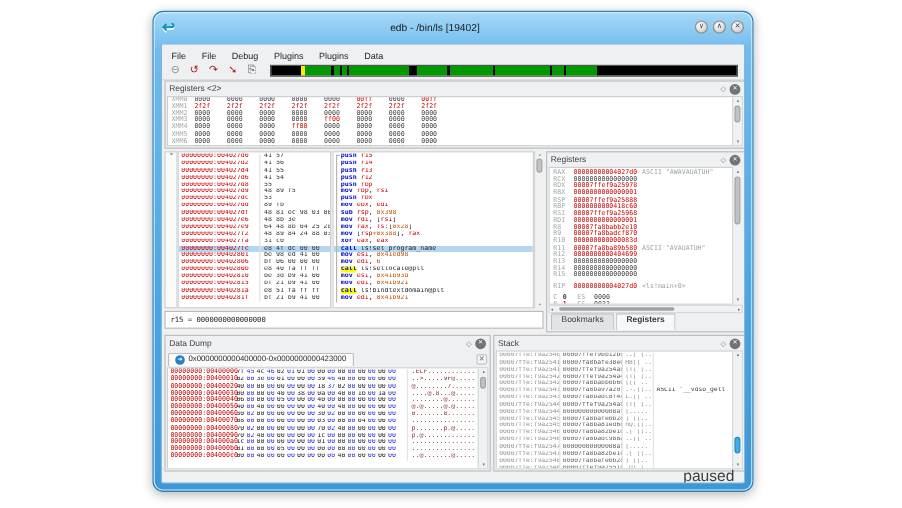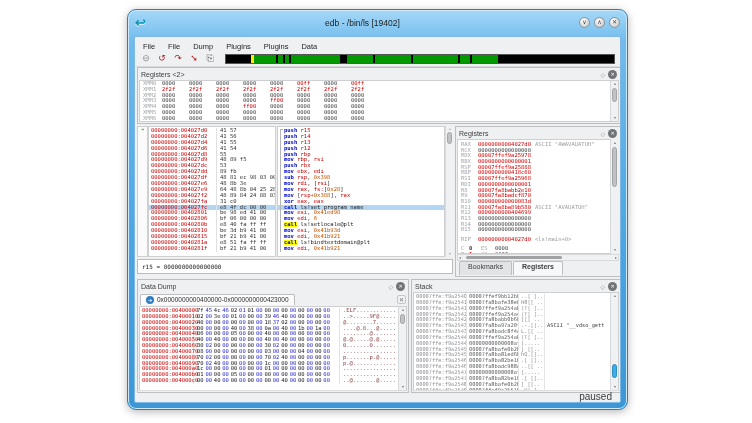--- a/index.html
+++ b/index.html
@@ -126,42 +126,42 @@
   
   .dock-stack{left:276px;top:242px;width:210px;height:114px;}
   .dock-stack .dbody{top:12px;}
   .srow{height:5.85px;font-size:5.3px;line-height:5.85px;white-space:pre;display:flex;}
   .sa{color:#8f9193;width:53px;padding-left:2px;border-right:1px solid #e3e3e3;flex:none;overflow:hidden;}
   .svv{color:#606264;width:52px;padding-left:2px;border-right:1px solid #e3e3e3;flex:none;overflow:hidden;}
   .sc{color:#8f9193;width:26px;padding-left:2px;border-right:1px solid #e3e3e3;flex:none;overflow:hidden;}
   .snote{color:#3d3f41;padding-left:2px;overflow:hidden;}
   .thumb.blue{background:#3daee9;border-color:#2a8cc5;}
 
-  .statusbar{position:absolute;left:0;right:0;bottom:0;height:12px;font-size:10px;color:#3b3e40;
+  .statusbar{position:absolute;left:0;right:0;bottom:0;height:12px;font-size:13px;color:#3b3e40;
     text-align:right;padding-right:8px;line-height:12px;border-top:1px solid #dddedf;}
 </style>
 </head>
 <body>
 
 <div class="window">
   <div class="titlebar">
     <span class="win-icon">↩</span>
     <span class="win-title">edb - /bin/ls [19402]</span>
     <span class="win-btns">
         <span class="wbtn">∨</span>
         <span class="wbtn">∧</span>
         <span class="wbtn">✕</span>
       </span>
   </div>
   <div class="client">
 
     <div class="menubar">
         <div class="mitem">File</div>
         <div class="mitem">File</div>
-        <div class="mitem">Dump</div>
+        <div class="mitem">Debug</div>
         <div class="mitem">Plugins</div>
         <div class="mitem">Plugins</div>
         <div class="mitem">Data</div>
       </div>
 
     <div class="toolbar">
       <span style="display:flex">
           <div class="ticon" style="color: rgb(143, 145, 147);">⊖</div>
           <div class="ticon" style="color: rgb(176, 32, 32);">↺</div>
           <div class="ticon" style="color: rgb(176, 32, 32);">↷</div>

